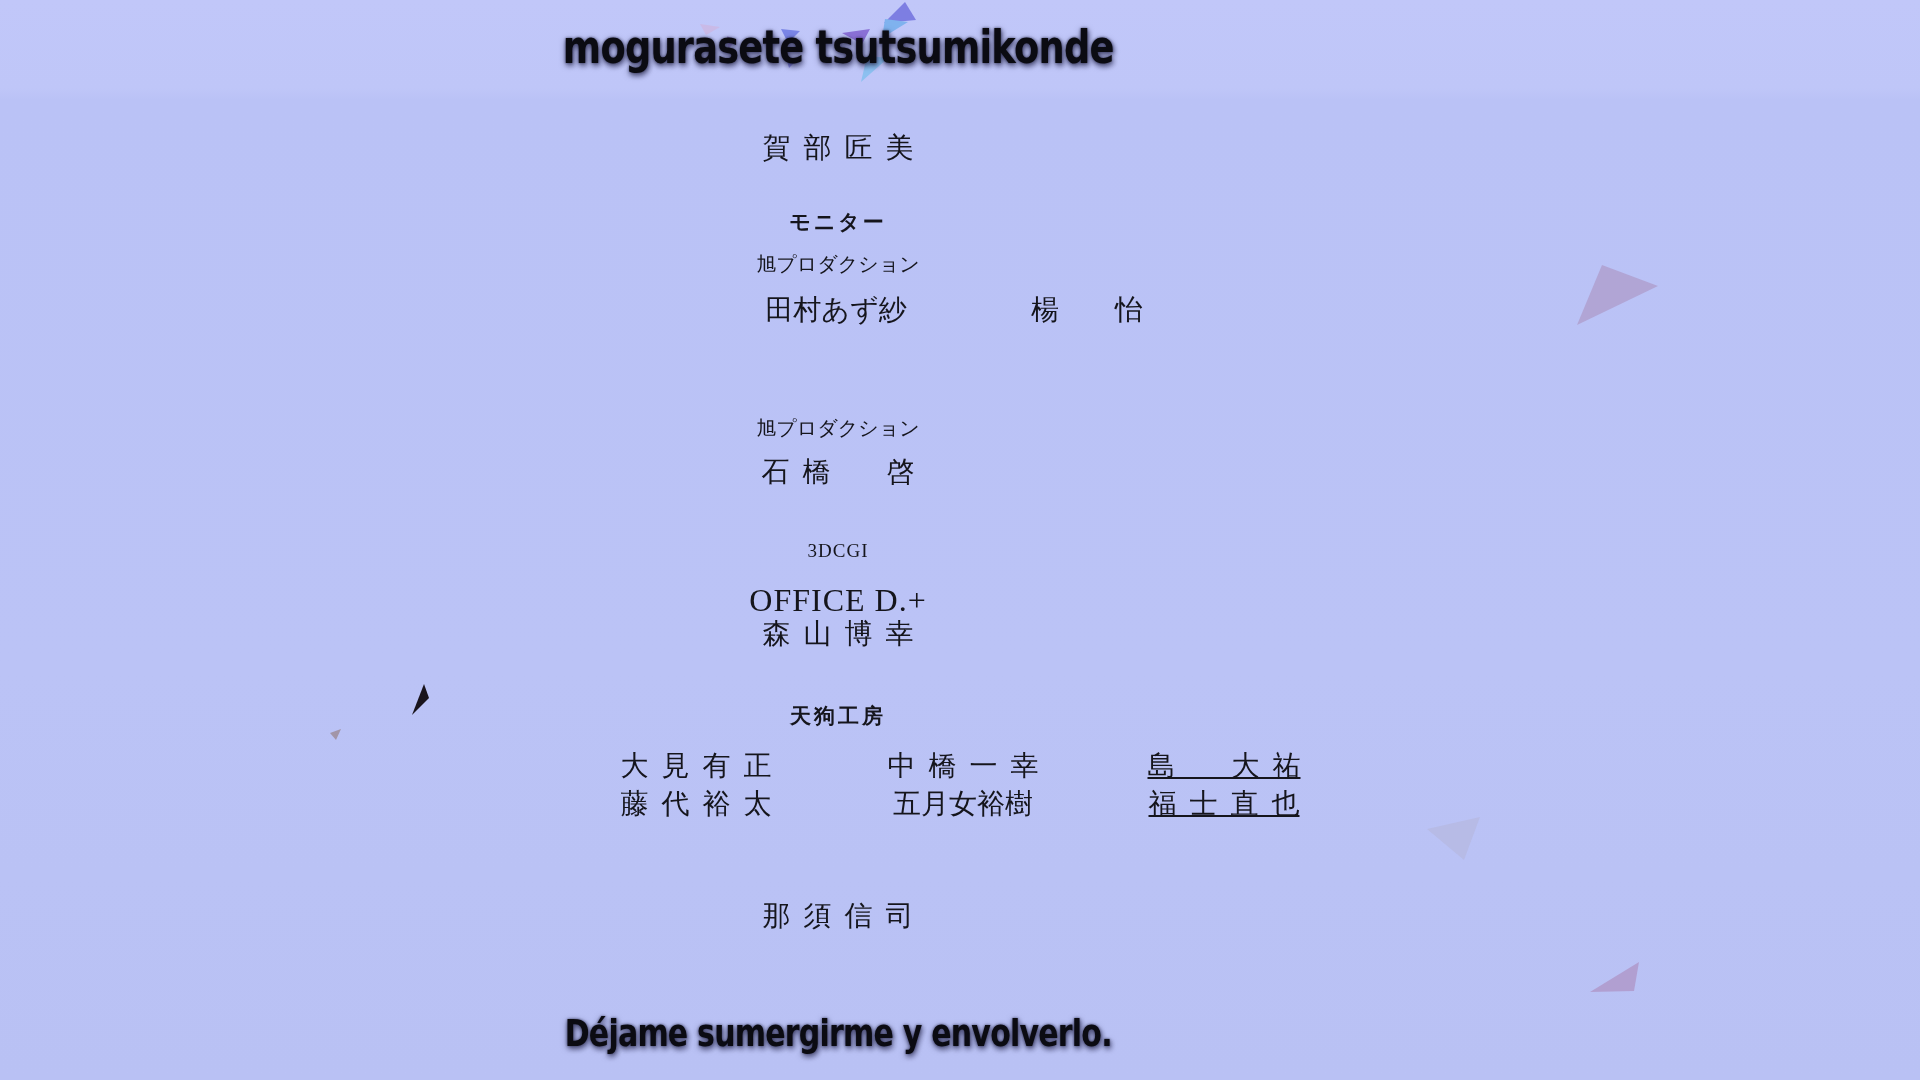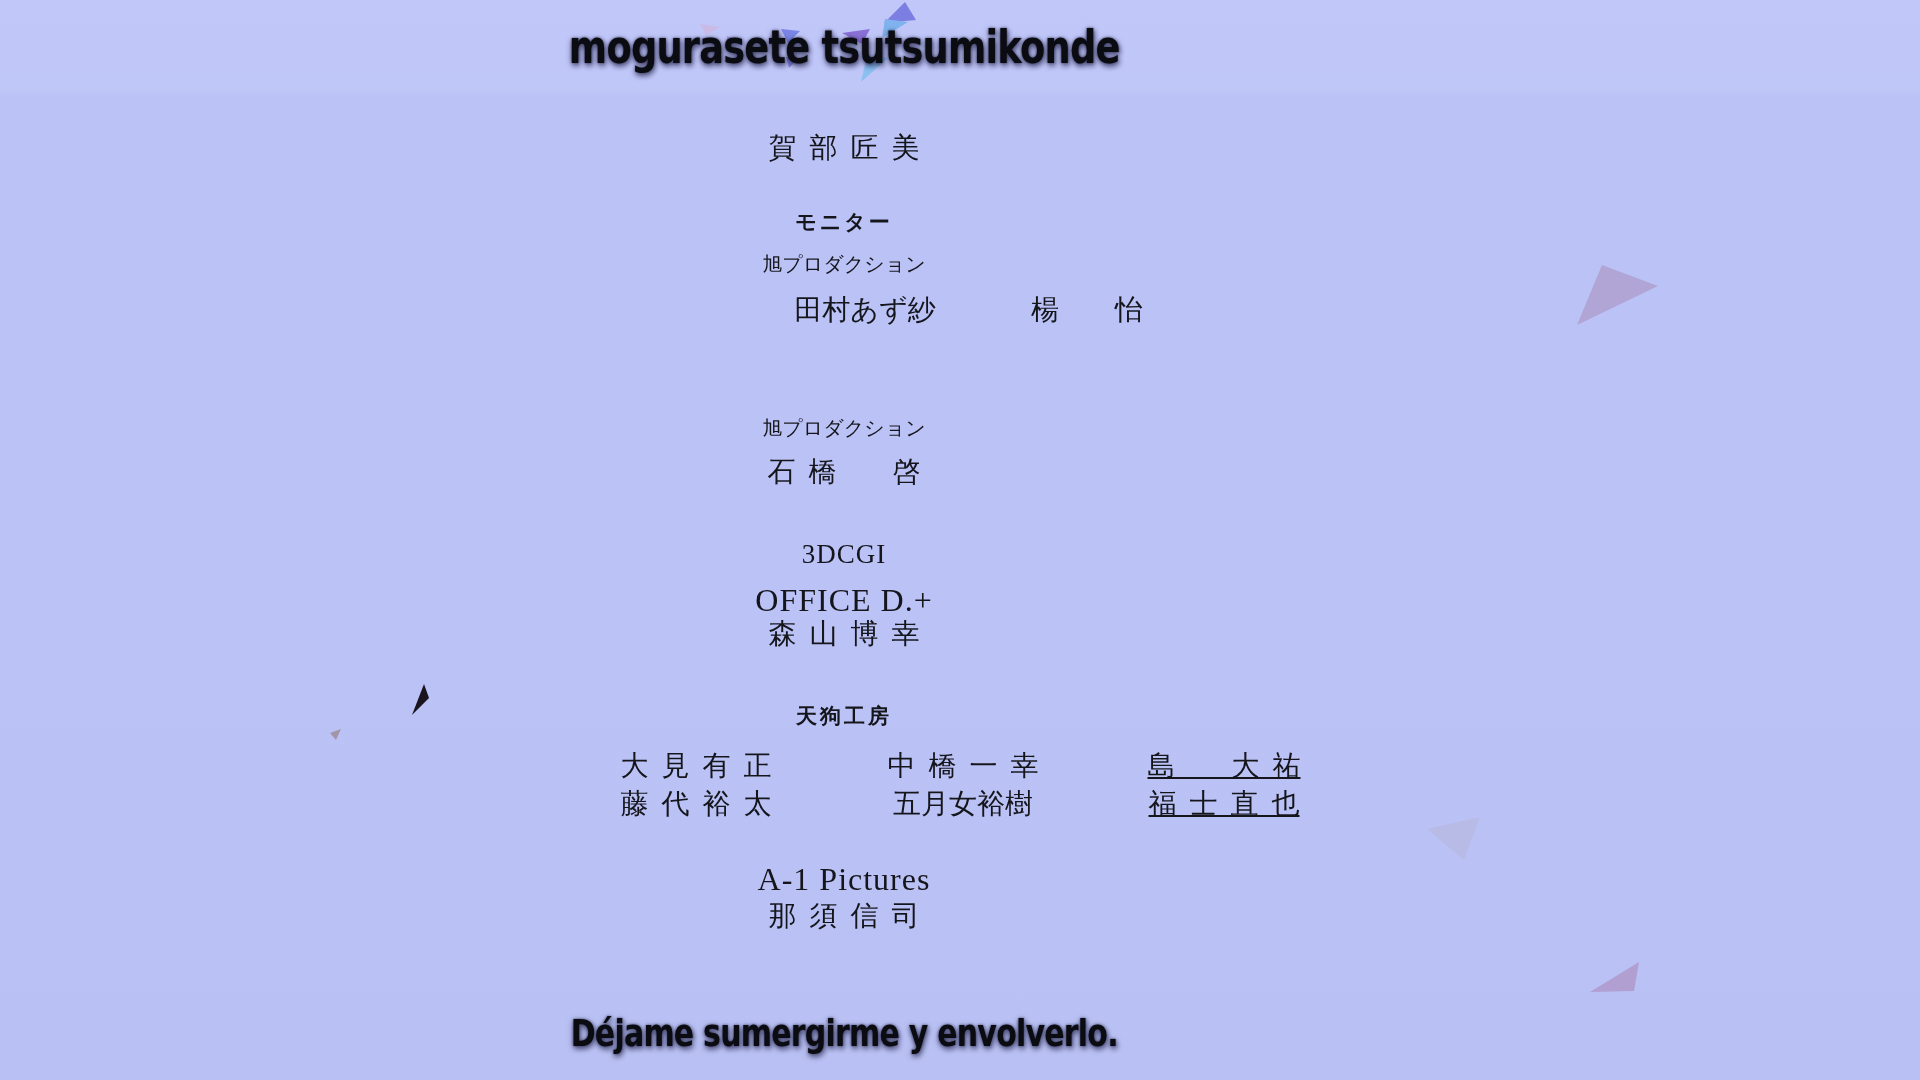--- a/index.html
+++ b/index.html
@@ -5,45 +5,45 @@
 <style>
   html,body{margin:0;padding:0;}
   body{
     width:1920px;height:1080px;position:relative;overflow:hidden;
     background:linear-gradient(180deg,#c1c7f9 0px,#bfc6f8 88px,#bac2f6 100px,#bbc3f6 62%,#b9c1f4 100%);
     font-family:"Liberation Serif","DejaVu Serif",serif;
   }
   .stage{position:absolute;inset:0;}
   svg.confetti{position:absolute;inset:0;pointer-events:none;}
   .line{
-    position:absolute;left:6px;width:1676px;text-align:center;
+    position:absolute;left:0;width:1676px;text-align:center;
     color:#15151c;line-height:1;white-space:nowrap;
   }
   .lyric{
     font-family:"DejaVu Sans","Liberation Sans",sans-serif;
     font-weight:bold;color:#0b0b12;font-size:46px;letter-spacing:-1px;
   }
   .lyric .squeeze{
     display:inline-block;transform:scaleX(0.80);transform-origin:center;
     text-shadow:0 2px 7px rgba(30,30,65,.55),0 0 3px rgba(25,25,50,.65),2px 3px 6px rgba(40,40,80,.45);
   }
   .subtitle{font-size:38px;}
   .subtitle .squeeze{transform:scaleX(0.79);}
   .heading{font-size:21px;letter-spacing:3px;font-weight:bold;}
   .name{font-size:20px;}
   .name-spaced{font-size:28px;word-spacing:6px;}
   .latin{font-size:32px;letter-spacing:1px;}
-  .latin-small{font-size:27px;letter-spacing:1px;}
+  .latin-small{font-size:19px;letter-spacing:1px;}
   .row{position:absolute;left:0;width:1920px;height:34px;}
   .row .col{
     position:absolute;transform:translateX(-50%);white-space:nowrap;
     color:#15151c;font-size:28px;word-spacing:6px;line-height:1;
   }
   .c1{left:696px;} .c2{left:963px;} .c3{left:1224px;text-decoration:underline;}
-  .p1{left:865px;font-family:Liberation Serif, serif;} .p2{left:1087px;}
+  .p1{left:836px;font-family:Liberation Serif, serif;} .p2{left:1087px;}
 </style>
 </head>
 <body>
 
 <div class="stage">
 
   <svg class="confetti" viewBox="0 0 1920 1080">
     <polygon points="905,2 916,20 884,23" fill="#7d7ee2"></polygon>
     <polygon points="885,19 908,22 882,38" fill="#7fb2ee"></polygon>
     <polygon points="842,33 870,29 862,44" fill="#8a70d6"></polygon>
@@ -84,20 +84,19 @@
     <span class="col c1">大 見 有 正</span>
     <span class="col c2">中 橋 一 幸</span>
     <span class="col c3">島　　大 祐</span>
   </div>
   <div class="row" style="top:790px">
     <span class="col c1">藤 代 裕 太</span>
     <span class="col c2">五月女裕樹</span>
     <span class="col c3">福 士 直 也</span>
   </div>
 
-  <div class="line latin" style="top:863px">A-1 Pictures</div>
   <div class="line name-spaced" style="top:902px">那 須 信 司</div>
 
   <div class="line lyric subtitle" style="top:1014px">
     <span class="squeeze">Déjame sumergirme y envolverlo.</span>
   </div>
 
 </div>
 
 </body></html>

